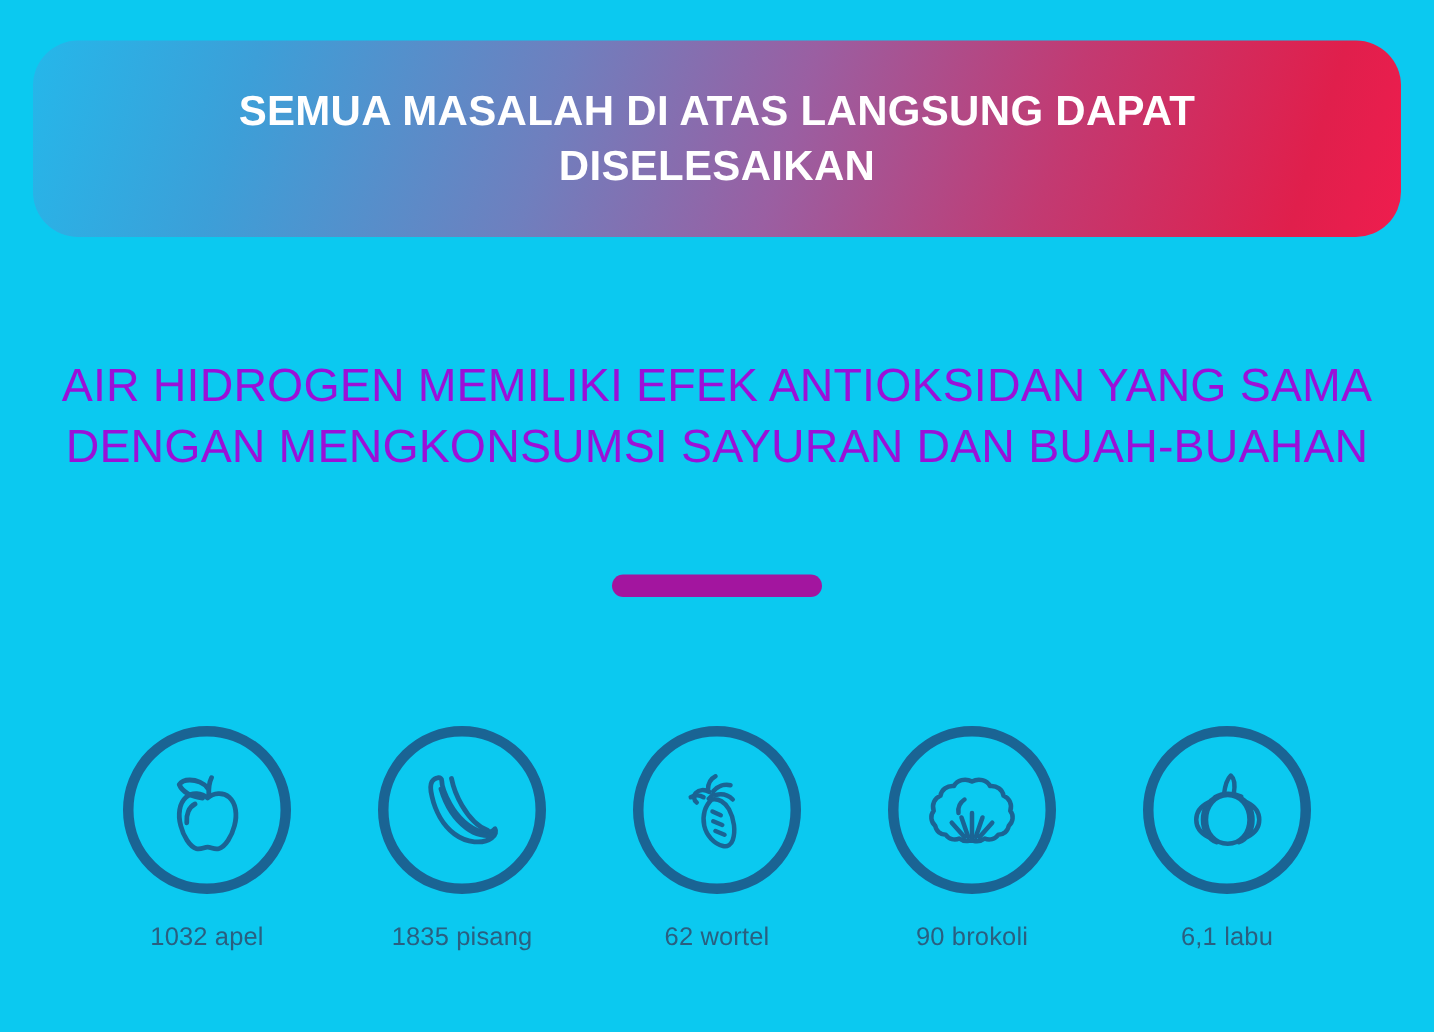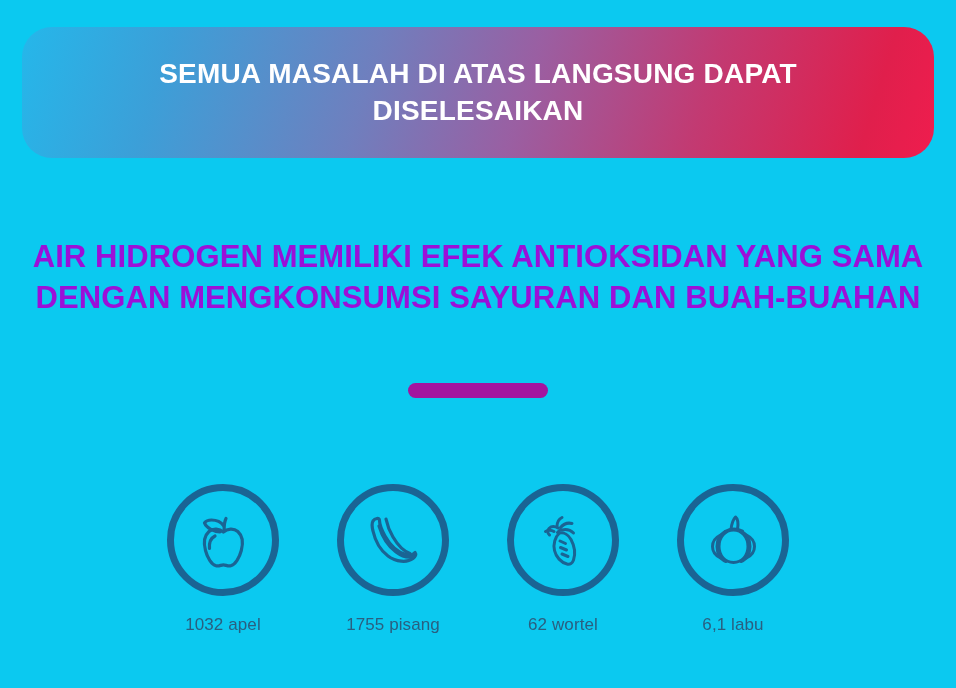--- a/index.html
+++ b/index.html
@@ -52,21 +52,21 @@
 
   
   .headline {
     position: absolute;
     left: 0;
     top: 236px;
     width: 956px;
     text-align: center;
     color: #9b10d8;
     font-size: 31px;
-    font-weight: bold;
+    font-weight: normal;
     line-height: 1.33;
     letter-spacing: 0.1px;
     text-transform: uppercase;
     font-family: "Liberation Sans", sans-serif;
   }
 
   
   .divider-wrap {
     position: absolute;
     left: 0;
@@ -172,21 +172,21 @@
                    C26.5 27.5 24.5 21.5 24.5 18.5
                    C24.5 17 23.5 16.3 22 16.5
                    C20.2 16.8 18.8 17.8 18 19 Z"></path>
           <path d="M24 24 C27 34 33 44 41 50
                    C47 54.5 54 56 58.8 54.5"></path>
           <path d="M31 17 C32 22 34.5 29 38 35
                    C43 43.5 49.5 49.5 55 51.5"></path>
         </svg>
       </span>
     </div>
-    <div class="icon-label">1755 pisang</div>
+    <div class="icon-label">1835 pisang</div>
   </div>
 
   <div class="icon-item">
     <div class="icon-circle">
       <span>
         <svg width="72" height="72" viewBox="0 0 72 72" fill="none" stroke="#1a6494" stroke-width="3" stroke-linecap="round" stroke-linejoin="round">
           <path d="M31 24 C27.5 22 24 22.5 22 24.5
                    C20 26.5 20.5 29.5 22.5 31"></path>
           <path d="M30 22.5 C30 18.5 32 15 35 13.5"></path>
           <path d="M33.5 23.5 C36.5 20 41 18.5 45 19.5"></path>
@@ -200,20 +200,49 @@
                    C41.5 31 37 28 32.5 29 Z"></path>
           <path d="M33 37 L38.5 39.5"></path>
           <path d="M33.5 43.5 L39.5 46"></path>
           <path d="M35 50 L41 52.5"></path>
         </svg>
       </span>
     </div>
     <div class="icon-label">62 wortel</div>
   </div>
 
+  <div class="icon-item">
+    <div class="icon-circle">
+      <span>
+        <svg width="76" height="72" viewBox="0 0 76 72" fill="none" stroke="#1a6494" stroke-width="3" stroke-linecap="round" stroke-linejoin="round">
+          <path d="M38 17 C33.5 14.5 28 16 26 20
+                   C21.5 19.5 17.5 22.5 17 26.5
+                   C13 28 11 32.5 12.5 36.5
+                   C10 39.5 10.5 44 13.5 46.5
+                   C14 50 17 52.5 20.5 52.5
+                   C22.5 55.5 26.5 56.5 29.5 55
+                   C31.5 56.5 34 57 36 56.5
+                   L39 56.5 C41.5 57.3 44.5 56.5 46.5 55
+                   C49.5 56.5 53.5 55.5 55.5 52.5
+                   C59 52.5 62 50 62.5 46.5
+                   C65.5 44 66 39.5 63.5 36.5
+                   C65 32.5 63 28 59 26.5
+                   C58.5 22.5 54.5 19.5 50 20
+                   C48 16 42.5 14.5 38 17 Z"></path>
+          <path d="M38 38 L38 56.5"></path>
+          <path d="M31 41 L35.5 54"></path>
+          <path d="M45 41 L40.5 54"></path>
+          <path d="M24.5 44.5 L33 54"></path>
+          <path d="M51.5 44.5 L43 54"></path>
+          <path d="M33 29 C30 31 28.5 34.5 29 38"></path>
+        </svg>
+      </span>
+    </div>
+    <div class="icon-label">90 brokoli</div>
+  </div>
 
   <div class="icon-item">
     <div class="icon-circle">
       <span>
         <svg width="76" height="72" viewBox="0 0 76 72" fill="none" stroke="#1a6494" stroke-width="3" stroke-linecap="round" stroke-linejoin="round">
           <path d="M36 25.5 C36.5 21 37.5 16 40.5 13
                    C43 15 43.5 19.5 42.5 25.5"></path>
           <path d="M30 27.5 C35 24.5 42 24.5 47.5 27"></path>
           <path d="M38.5 26 C30 26 24 33.5 24 42.5
                    C24 51.5 30 58.5 38.5 58.5

